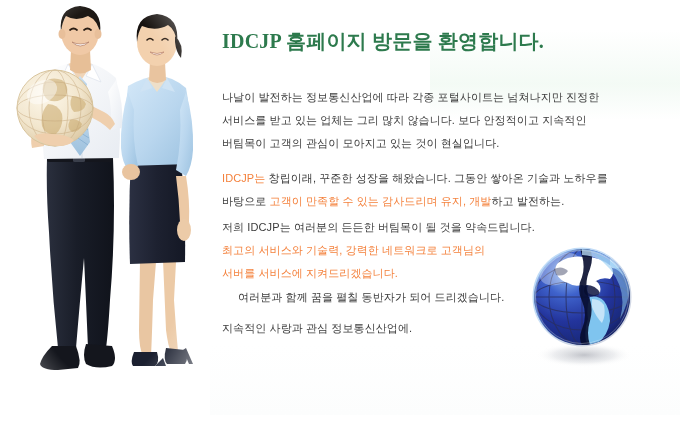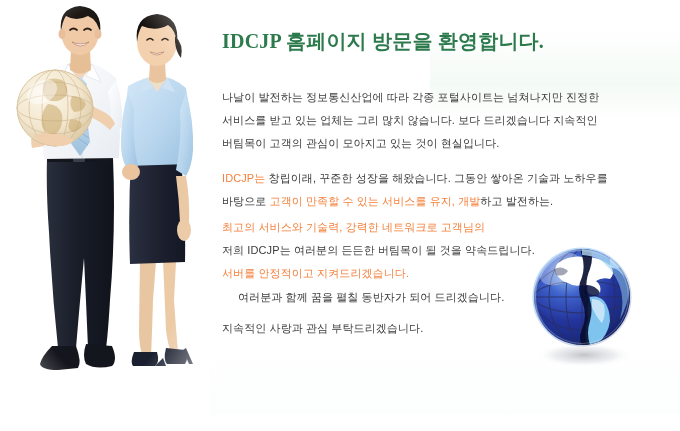--- a/index.html
+++ b/index.html
@@ -268,45 +268,45 @@
       <rect x="0" y="370" width="210" height="12" fill="url(#photoFade)" opacity="0.8"></rect>
     </svg>
   </div>
 
   <div class="content">
 
     <div class="headline">IDCJP 홈페이지 방문을 환영합니다.</div>
 
     <div class="body-block para p1">
       <span class="line"><span class="dark">나날이 발전하는 정보통신산업에 따라 각종 포털사이트는 넘쳐나지만 진정한</span></span>
-      <span class="line"><span class="dark">서비스를 받고 있는 업체는 그리 많치 않습니다. 보다 드리겠습니다 지속적인</span></span>
+      <span class="line"><span class="dark">서비스를 받고 있는 업체는 그리 많치 않습니다. 보다 안정적이고 지속적인</span></span>
       <span class="line"><span class="dark">버팀목이 고객의 관심이 모아지고 있는 것이 현실입니다.</span></span>
     </div>
 
     <div class="body-block para p2">
       <span class="line">
         <span class="accent">IDCJP는</span><span class="dark"> 창립이래, 꾸준한 성장을 해왔습니다. 그동안 쌓아온 기술과 노하우를</span>
       </span>
       <span class="line">
-        <span class="dark">바탕으로 </span><span class="accent">고객이 만족할 수 있는 서비스를 유지, 개발</span><span class="dark">하고 발전하는.</span>
+        <span class="dark">바탕으로 </span><span class="accent">고객이 만족할 수 있는 감사드리며 유지, 개발</span><span class="dark">하고 발전하는.</span>
       </span>
     </div>
 
     <div class="body-block para p3">
+      <span class="line"><span class="dark">저희 IDCJP는 여러분의 든든한 버팀목이 될 것을 약속드립니다.</span></span>
       <span class="line"><span class="accent">최고의 서비스와 기술력, 강력한 네트워크로 고객님의</span></span>
-      <span class="line"><span class="dark">저희 IDCJP는 여러분의 든든한 버팀목이 될 것을 약속드립니다.</span></span>
-      <span class="line"><span class="accent">서버를 안정적이고 지켜드리겠습니다.</span></span>
+      <span class="line"><span class="accent">서버를 서비스에 지켜드리겠습니다.</span></span>
     </div>
 
     <div class="body-block para p4">
       <span class="line"><span class="dark">여러분과 함께 꿈을 펼칠 동반자가 되어 드리겠습니다.</span></span>
     </div>
 
     <div class="body-block para p5">
-      <span class="line"><span class="dark">지속적인 사랑과 관심 부탁드리겠습니다.</span></span>
+      <span class="line"><span class="dark">지속적인 사랑과 관심 정보통신산업에.</span></span>
     </div>
   </div>
 
   <div class="globe-wrap">
     <svg width="120" height="132" viewBox="0 0 120 132" xmlns="http://www.w3.org/2000/svg">
       <defs>
         <radialGradient id="bgSphere" cx="34%" cy="26%" r="80%">
           <stop offset="0%" stop-color="#8fb8ee"></stop>
           <stop offset="28%" stop-color="#3f63cc"></stop>
           <stop offset="62%" stop-color="#23349c"></stop>

